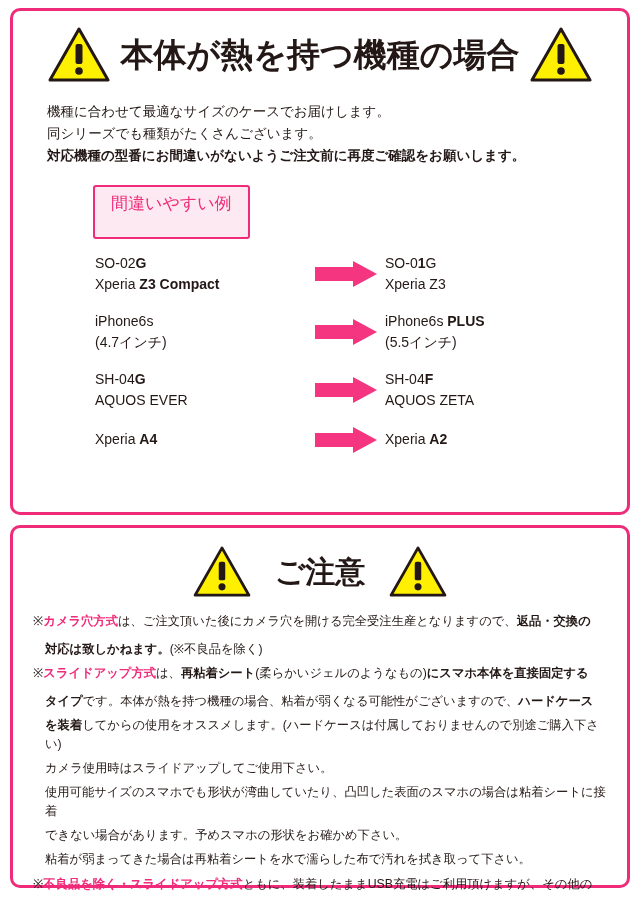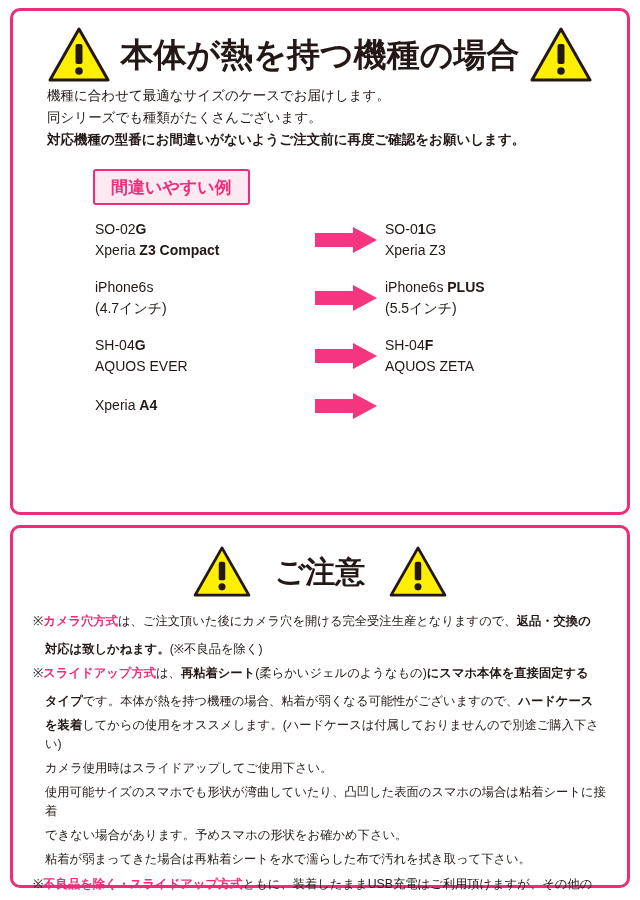--- a/index.html
+++ b/index.html
@@ -54,43 +54,43 @@
     color: #231815;
     white-space: nowrap;
   }
   .tri {
     position: relative;
     display: inline-block;
   }
   .tri svg { display: block; }
 
   .lead {
-    margin-top: 2px;
+    margin-top: 18px;
     padding: 0 20px;
     font-size: 13.5px;
     line-height: 1.62;
     color: #231815;
   }
   .lead .strong {
     font-weight: bold;
   }
 
   
   .example-label-wrap {
     margin-top: 18px;
     padding-left: 66px;
   }
   .example-label {
     display: inline-block;
     border: 2px solid #ef2b7a;
     background: #fde9f1;
     color: #ef2b7a;
-    font-weight: bold;
+    font-weight: normal;
     font-size: 17px;
-    padding: 5px 16px 4px 16px;
+    padding: 5px 16px 22px 16px;
     border-radius: 3px;
   }
 
   .pairs {
     margin-top: 14px;
     padding: 0 6px 0 68px;
   }
   .pair {
     display: flex;
     align-items: center;
@@ -262,20 +262,21 @@
         <div class="col">
           <div><span>Xperia </span><span class="b">A4</span></div>
         </div>
         <div class="arrow-cell">
           <span class="arrow">
               <span class="shaft"></span>
               <span class="head"></span>
             </span>
         </div>
         <div class="col right">
+          <div><span>Xperia </span><span class="b">A2</span></div>
         </div>
       </div>
 
     </div>
   </div>
 
   <div class="panel panel-bottom">
 
     <div class="caution-head">
       <span class="tri">

